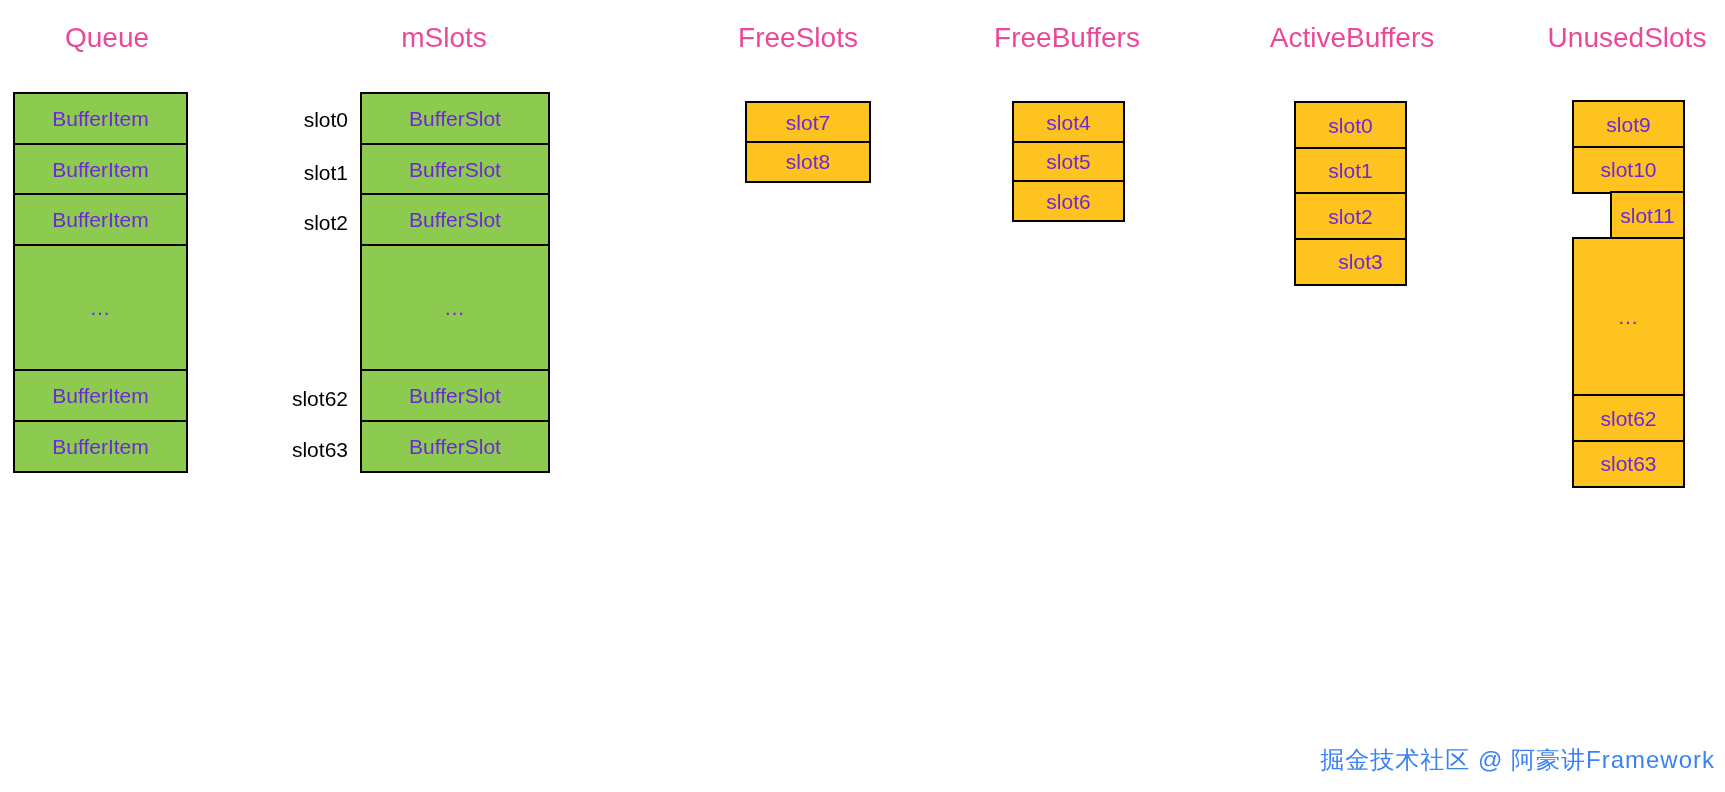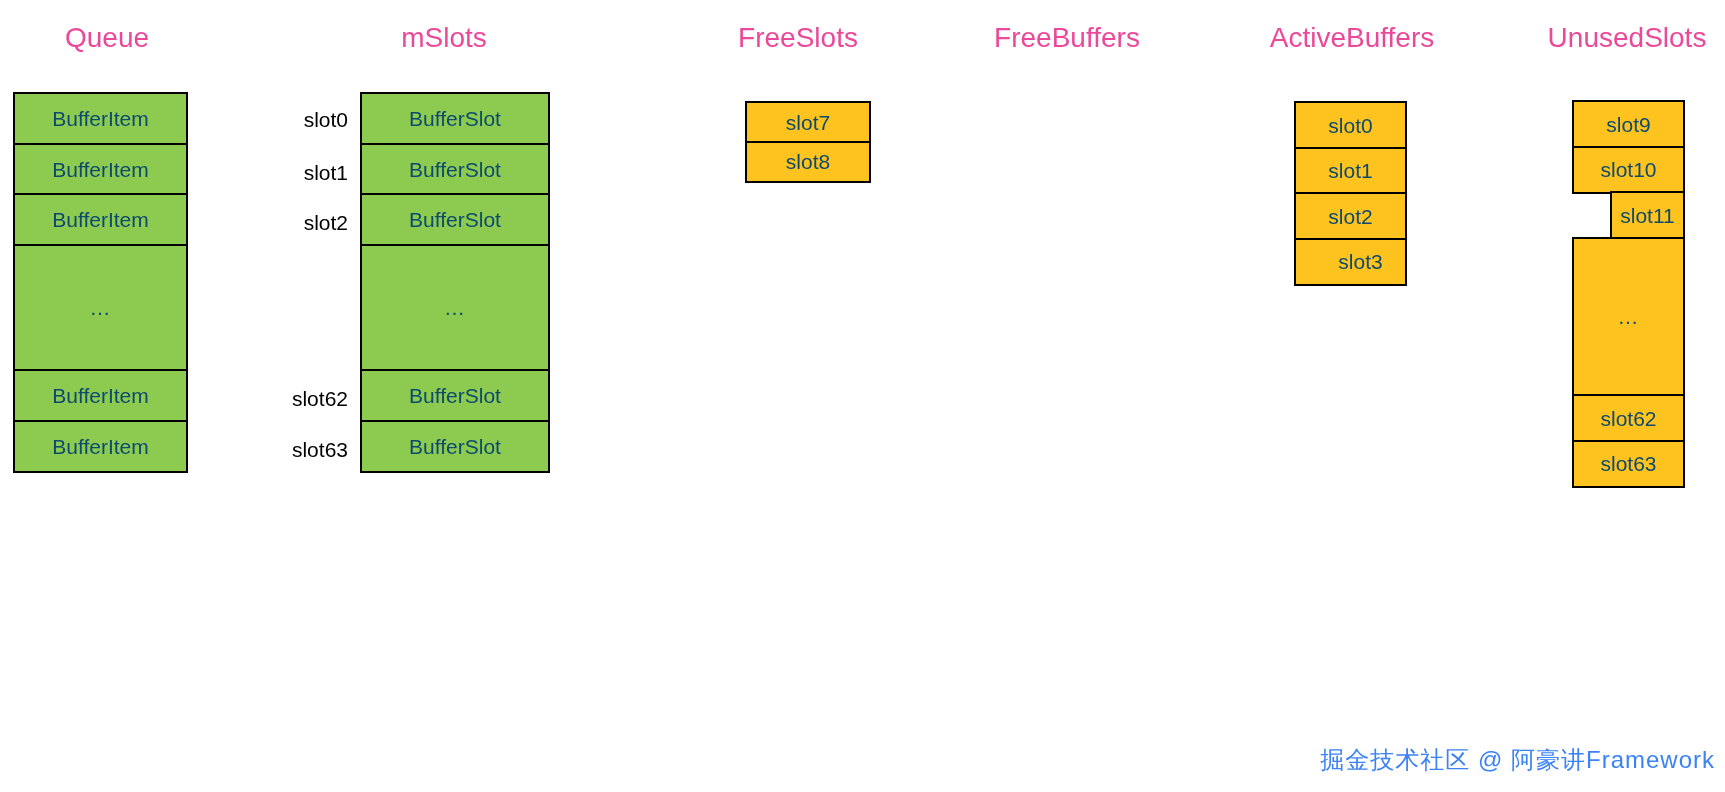--- a/index.html
+++ b/index.html
@@ -40,21 +40,21 @@
   }
   .cell {
     box-sizing: border-box;
     border: 2.5px solid #000000;
     margin-top: -2.5px;
     display: flex;
     align-items: center;
     justify-content: center;
     font-size: 21px;
     line-height: 1;
-    color: #0c4a6e;
+    color: #6d28d9;
     white-space: nowrap;
   }
   .cell:first-child {
     margin-top: 0;
   }
   .green .cell {
     background: #8DCB50;
   }
   .orange .cell {
     background: #FFC31F;
@@ -117,20 +117,25 @@
     </div>
     <div class="column" style="left: 0px; top: 0px; width: 1725px; height: 792px; pointer-events: none;">
       <div class="col-title" style="left: 798px; top: 24px;">FreeSlots</div>
       <div class="stack orange" style="left: 745px; top: 101px; width: 126px; pointer-events: auto;">
         <div class="cell" style="height: 42px;">slot7</div>
         <div class="cell" style="height: 42px;">slot8</div>
       </div>
     </div>
     <div class="column" style="left: 0px; top: 0px; width: 1725px; height: 792px; pointer-events: none;">
       <div class="col-title" style="left: 1067px; top: 24px;">FreeBuffers</div>
+      <div class="stack orange" style="left: 1012px; top: 101px; width: 113px; pointer-events: auto;">
+        <div class="cell" style="height: 42px;">slot4</div>
+        <div class="cell" style="height: 42px;">slot5</div>
+        <div class="cell" style="height: 42px;">slot6</div>
+      </div>
     </div>
     <div class="column" style="left: 0px; top: 0px; width: 1725px; height: 792px; pointer-events: none;">
       <div class="col-title" style="left: 1352px; top: 24px;">ActiveBuffers</div>
       <div class="stack orange" style="left: 1294px; top: 101px; width: 113px; pointer-events: auto;">
         <div class="cell" style="height: 48px;">slot0</div>
         <div class="cell" style="height: 48px;">slot1</div>
         <div class="cell" style="height: 48px;">slot2</div>
         <div class="cell" style="height: 48px; padding-left: 20px;">slot3</div>
       </div>
     </div>

